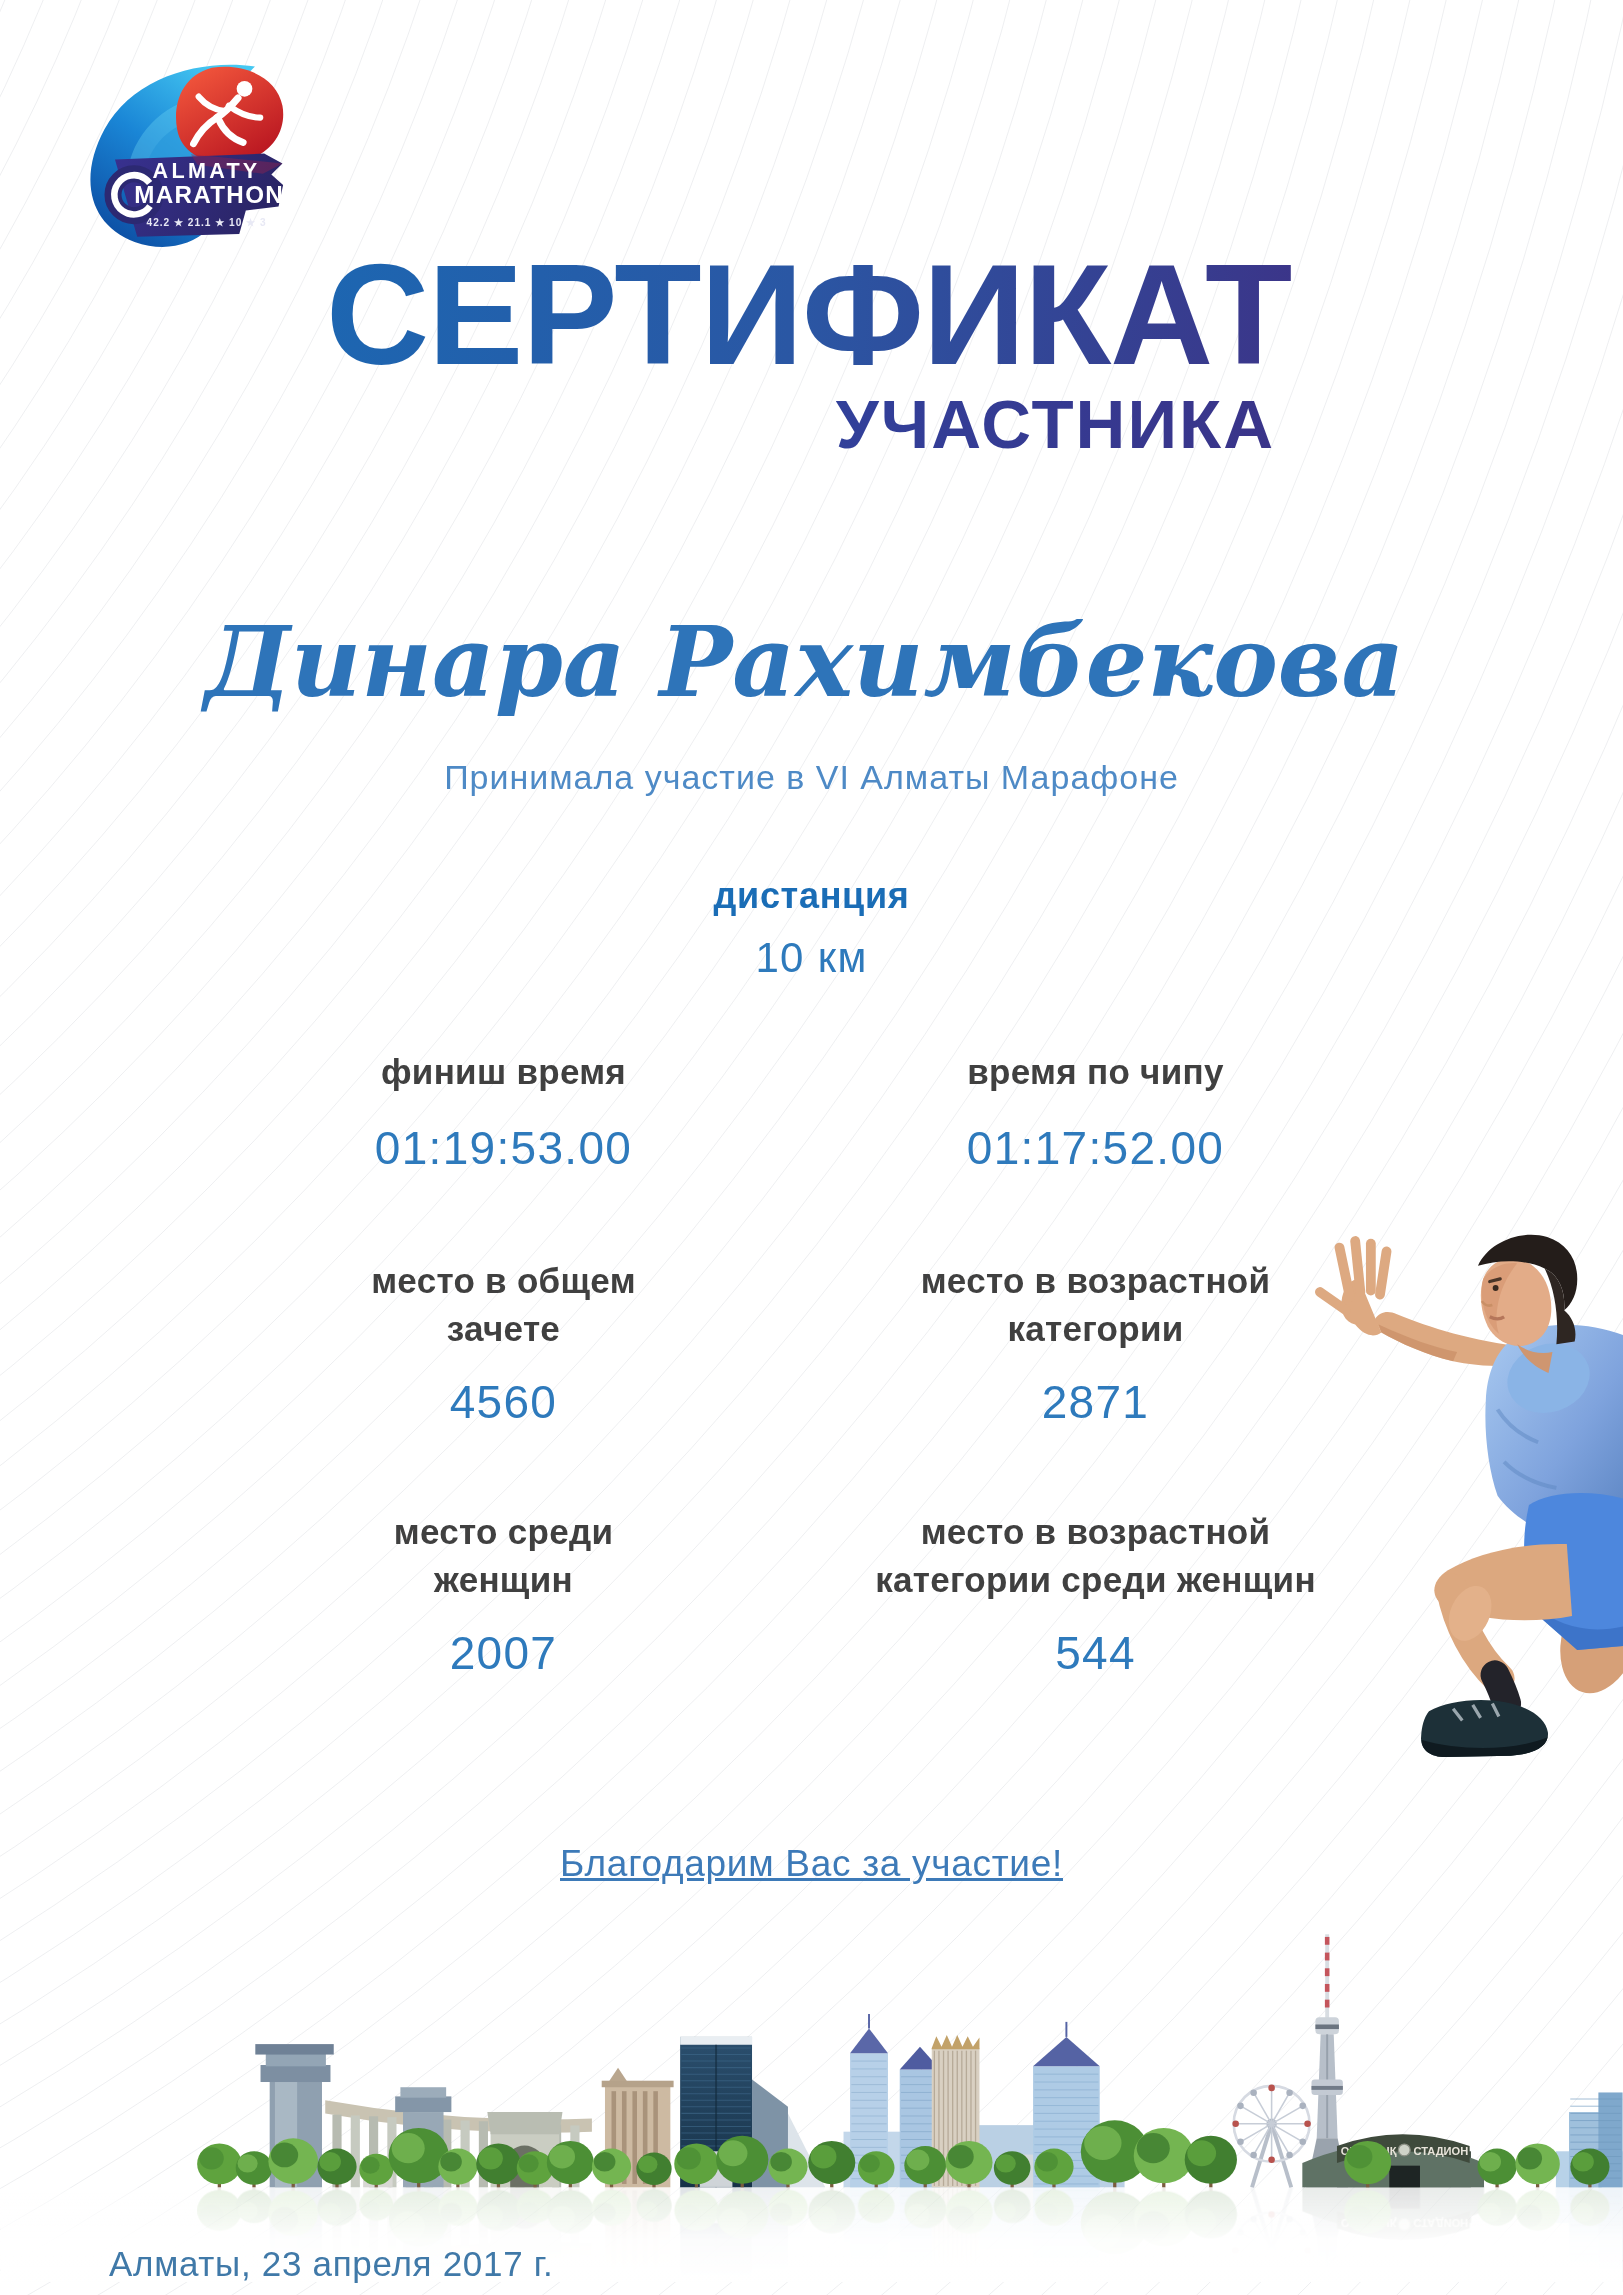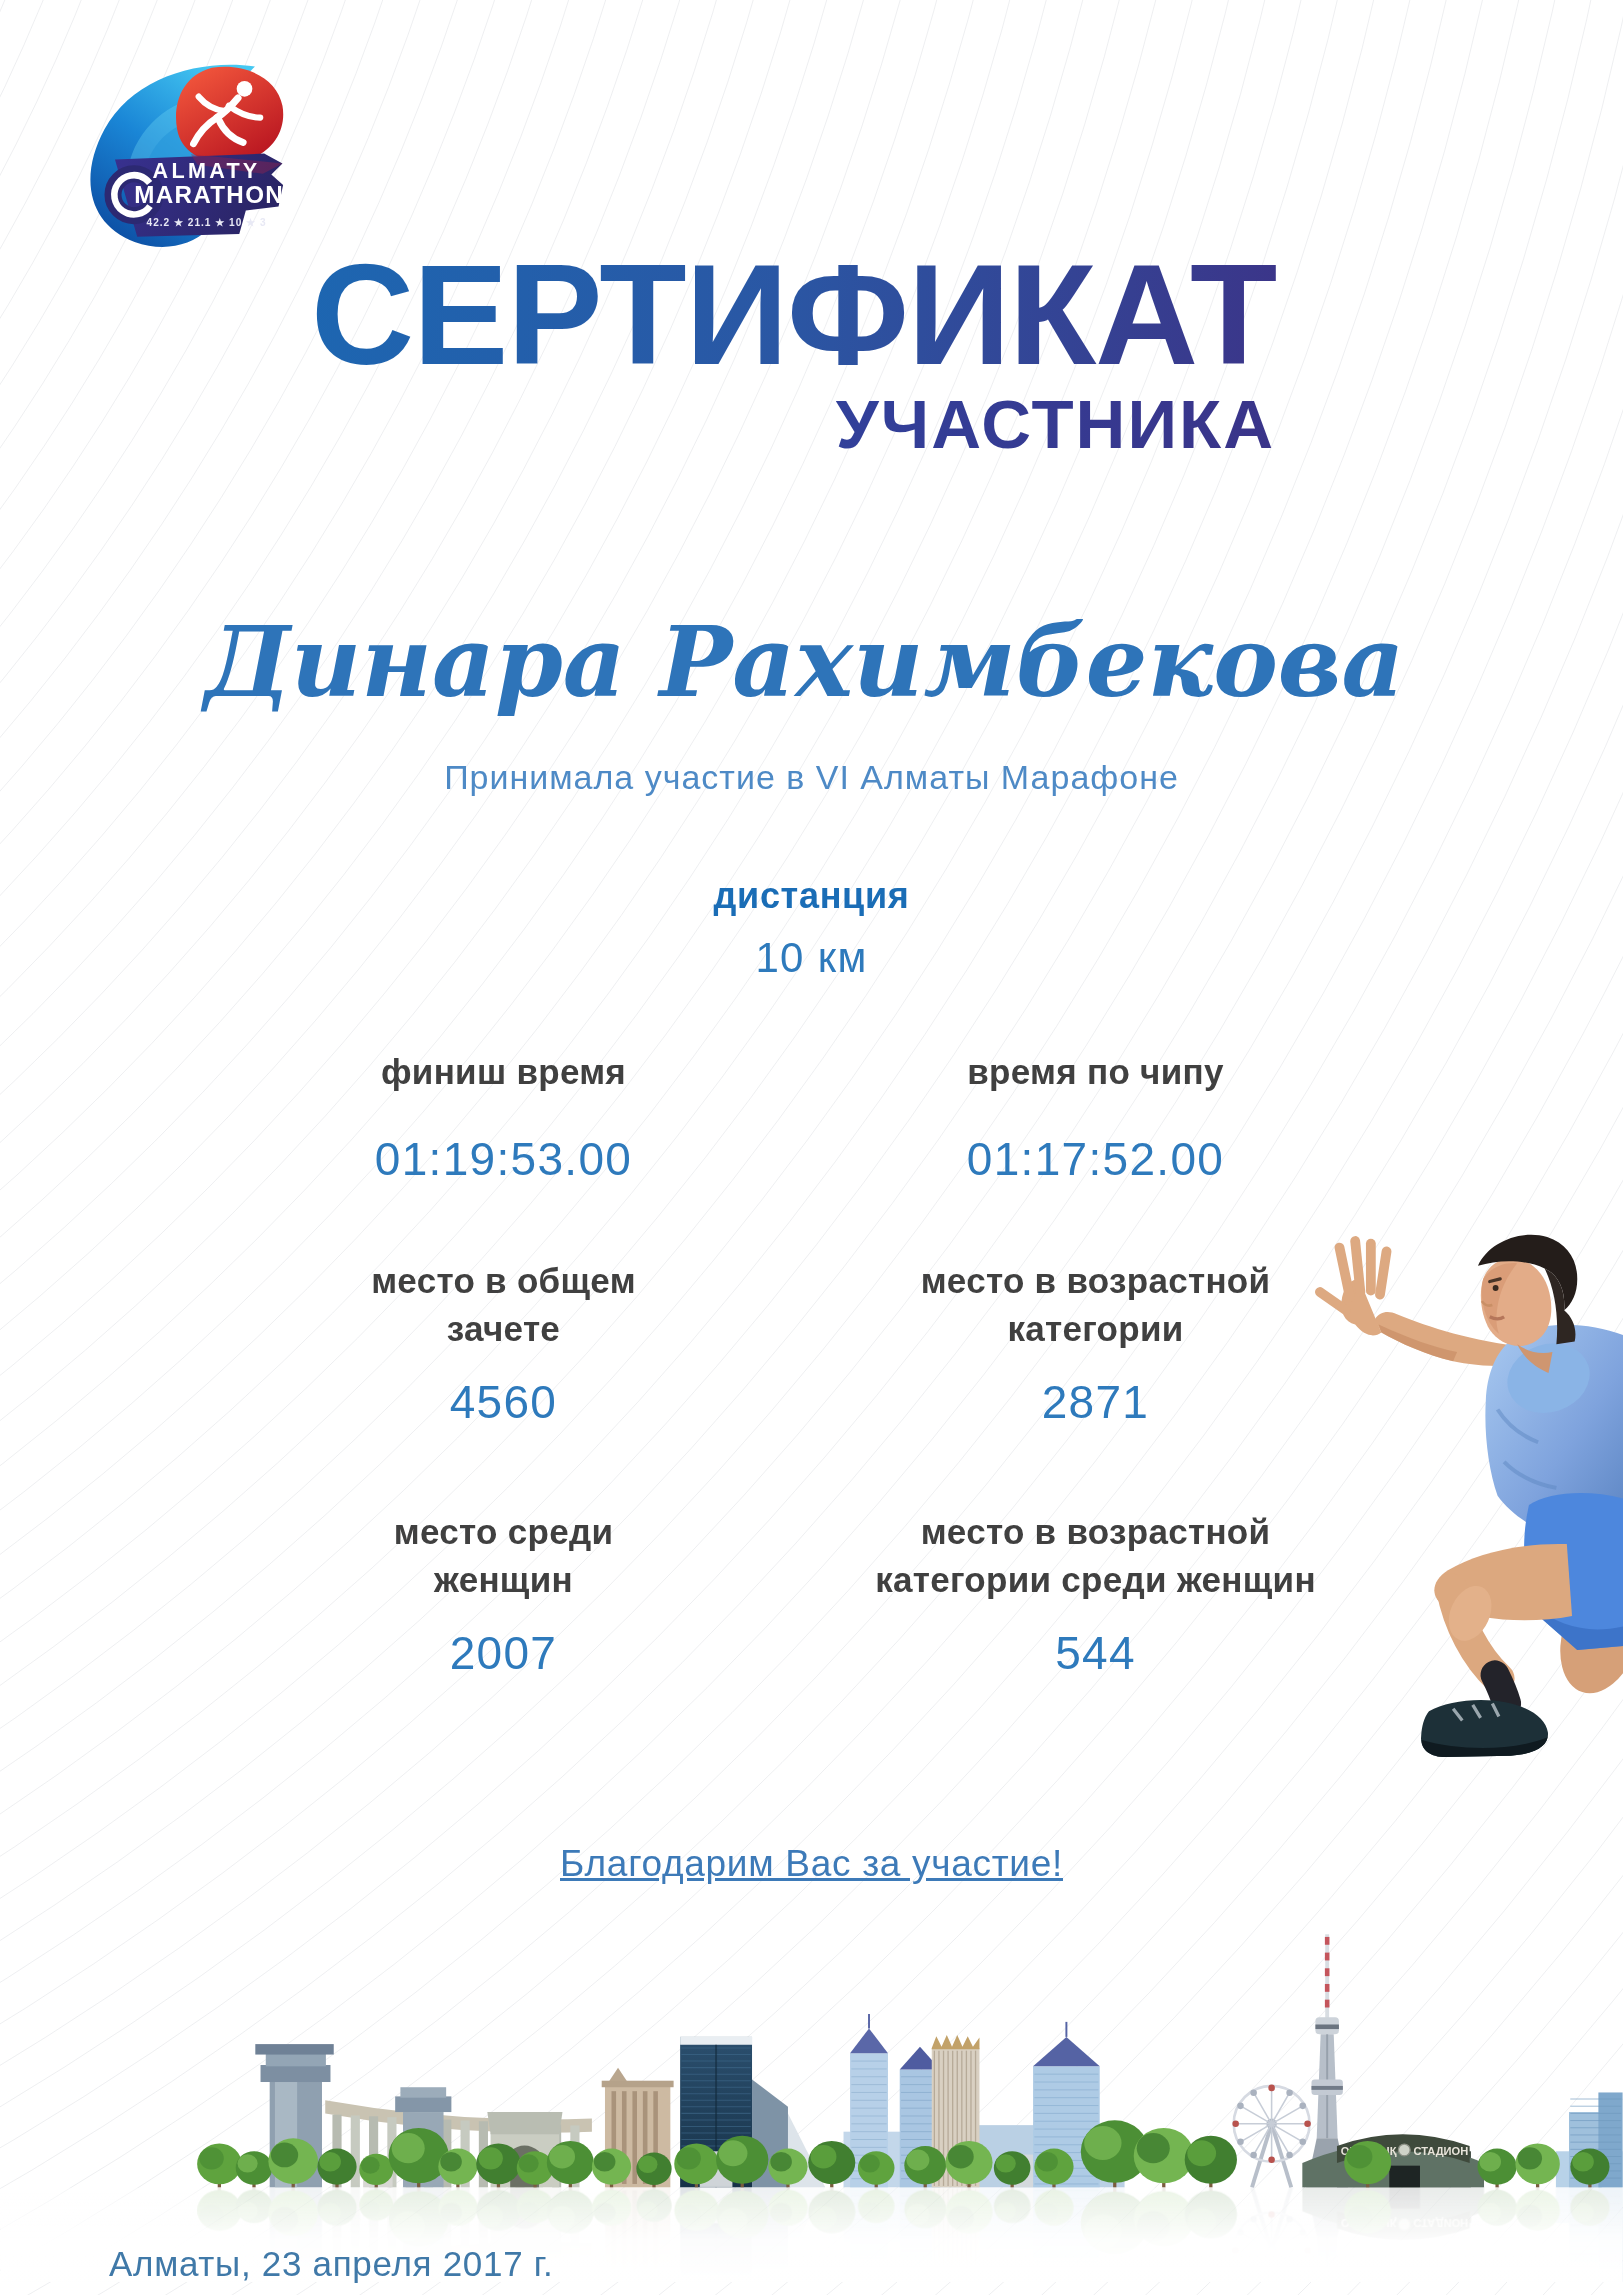--- a/index.html
+++ b/index.html
@@ -1,20 +1,20 @@
 <!DOCTYPE html>
 <html style="font-size:10.5px"><head>
 <meta charset="utf-8">
 <style>
   html,body{margin:0;padding:0;background:#fff;}
   .page{position:relative;width:1623px;height:2295px;overflow:hidden;background:#ffffff;
         font-family:"Liberation Sans",sans-serif;}
   .bg-lines{position:absolute;left:0;top:0;z-index:0;}
   .logo-svg{position:absolute;left:60px;top:56px;z-index:3;}
-  .title{position:absolute;top:243px;right:347px;z-index:3;margin:0;
+  .title{position:absolute;top:243px;right:332px;z-index:3;margin:0;
          font-size:143px;font-weight:700;line-height:1;letter-spacing:-1.3px;
          background:linear-gradient(93deg,#1d66b1 0%,#2a57a4 48%,#3b3589 100%);
          -webkit-background-clip:text;background-clip:text;
          -webkit-text-fill-color:transparent;color:transparent;}
   .subtitle{position:absolute;top:390px;right:348px;z-index:3;margin:0;
          font-size:69px;font-weight:700;letter-spacing:2px;line-height:1;
          background:linear-gradient(92deg,#31409a 0%,#3a3489 100%);
          -webkit-background-clip:text;background-clip:text;
          -webkit-text-fill-color:transparent;color:transparent;}
   .name{position:absolute;top:607px;left:0;width:1609px;z-index:3;text-align:center;
@@ -26,21 +26,21 @@
         font-size:36px;font-weight:700;color:#1a6db6;letter-spacing:0.7px;}
   .dist-value{position:absolute;top:934px;left:0;width:1623px;z-index:3;text-align:center;
         font-size:42px;color:#2e7abc;letter-spacing:1.3px;}
   .stats-row{position:absolute;left:209px;width:1184px;z-index:3;display:flex;}
   .row-1{top:1048px;} .row-2{top:1257px;} .row-3{top:1508px;}
   .cell-l{width:589px;text-align:center;}
   .cell-r{width:595px;text-align:center;}
   .stat-label{font-size:35px;font-weight:700;color:#404040;line-height:1.38;
         letter-spacing:0.3px;white-space:pre-line;}
   .stat-value{font-size:46px;color:#2e7abc;letter-spacing:1.3px;margin-top:21px;}
-  .row-1 .stat-value{margin-top:36px;text-align:center;}
+  .row-1 .stat-value{margin-top:25px;text-align:center;}
   .thanks{position:absolute;top:1843px;left:0;width:1623px;z-index:3;text-align:center;
         font-size:37px;color:#3d7ab8;letter-spacing:0.7px;text-decoration:underline;}
   .skyline-svg{position:absolute;left:0;top:1916px;z-index:1;}
   .runner-svg{position:absolute;left:1282px;top:1213px;z-index:2;}
   .place-date{position:absolute;top:2229px;left:109px;right:0;z-index:4;text-align:left;
         font-size:35px;color:#4079a8;letter-spacing:0.7px;margin-top:15px;}
 </style>
 </head>
 <body>
 

